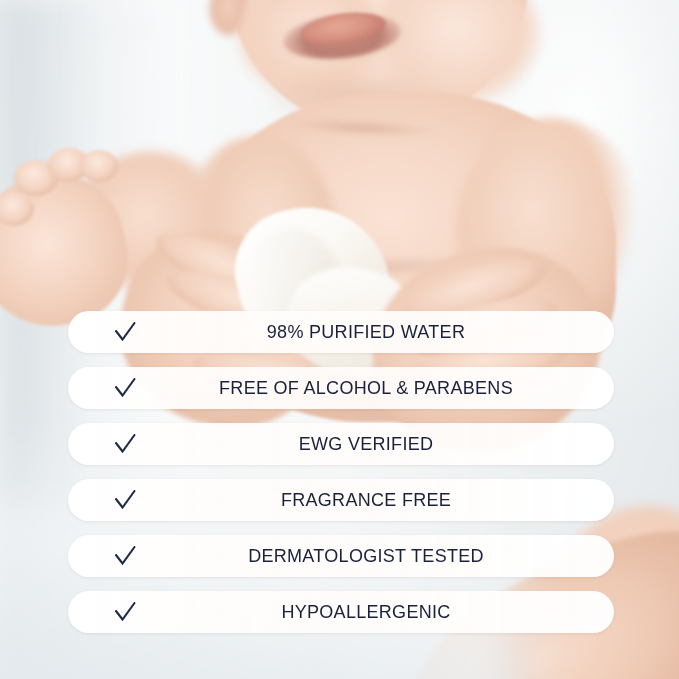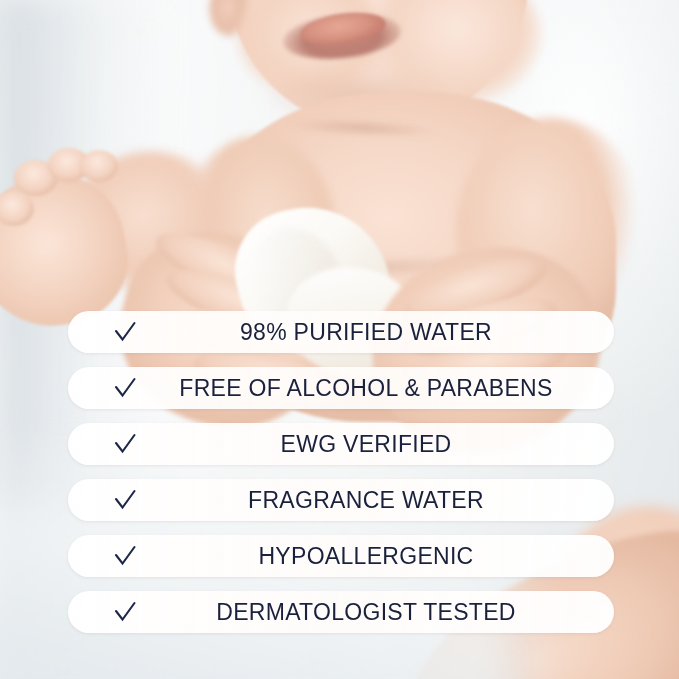--- a/index.html
+++ b/index.html
@@ -397,21 +397,21 @@
     height: 26px;
     display: block;
   }
   .check svg { display: block; width: 26px; height: 26px; }
 
   .claim-label {
     width: 100%;
     text-align: center;
     padding-left: 50px;
     box-sizing: border-box;
-    font-size: 23px;
+    font-size: 18px;
     line-height: 1;
     letter-spacing: .3px;
     color: #19213c;
     white-space: nowrap;
   }
 </style>
 </head>
 <body>
 
 <div class="shot">
@@ -494,35 +494,35 @@
       </span>
       <span class="claim-label">EWG VERIFIED</span>
     </div>
 
     <div class="claim">
       <span class="check">
         <svg viewBox="0 0 26 26" aria-hidden="true">
           <path d="M4 12 L10.5 20.5 L22.5 4" fill="none" stroke="#1d2847" stroke-width="2.1" stroke-linecap="round" stroke-linejoin="miter"></path>
         </svg>
       </span>
-      <span class="claim-label">FRAGRANCE WATER</span>
+      <span class="claim-label">FRAGRANCE FREE</span>
+    </div>
+
+    <div class="claim">
+      <span class="check">
+        <svg viewBox="0 0 26 26" aria-hidden="true">
+          <path d="M4 12 L10.5 20.5 L22.5 4" fill="none" stroke="#1d2847" stroke-width="2.1" stroke-linecap="round" stroke-linejoin="miter"></path>
+        </svg>
+      </span>
+      <span class="claim-label">DERMATOLOGIST TESTED</span>
     </div>
 
     <div class="claim">
       <span class="check">
         <svg viewBox="0 0 26 26" aria-hidden="true">
           <path d="M4 12 L10.5 20.5 L22.5 4" fill="none" stroke="#1d2847" stroke-width="2.1" stroke-linecap="round" stroke-linejoin="miter"></path>
         </svg>
       </span>
       <span class="claim-label">HYPOALLERGENIC</span>
     </div>
 
-    <div class="claim">
-      <span class="check">
-        <svg viewBox="0 0 26 26" aria-hidden="true">
-          <path d="M4 12 L10.5 20.5 L22.5 4" fill="none" stroke="#1d2847" stroke-width="2.1" stroke-linecap="round" stroke-linejoin="miter"></path>
-        </svg>
-      </span>
-      <span class="claim-label">DERMATOLOGIST TESTED</span>
-    </div>
-
   </div>
 </div>
 
 </body></html>

